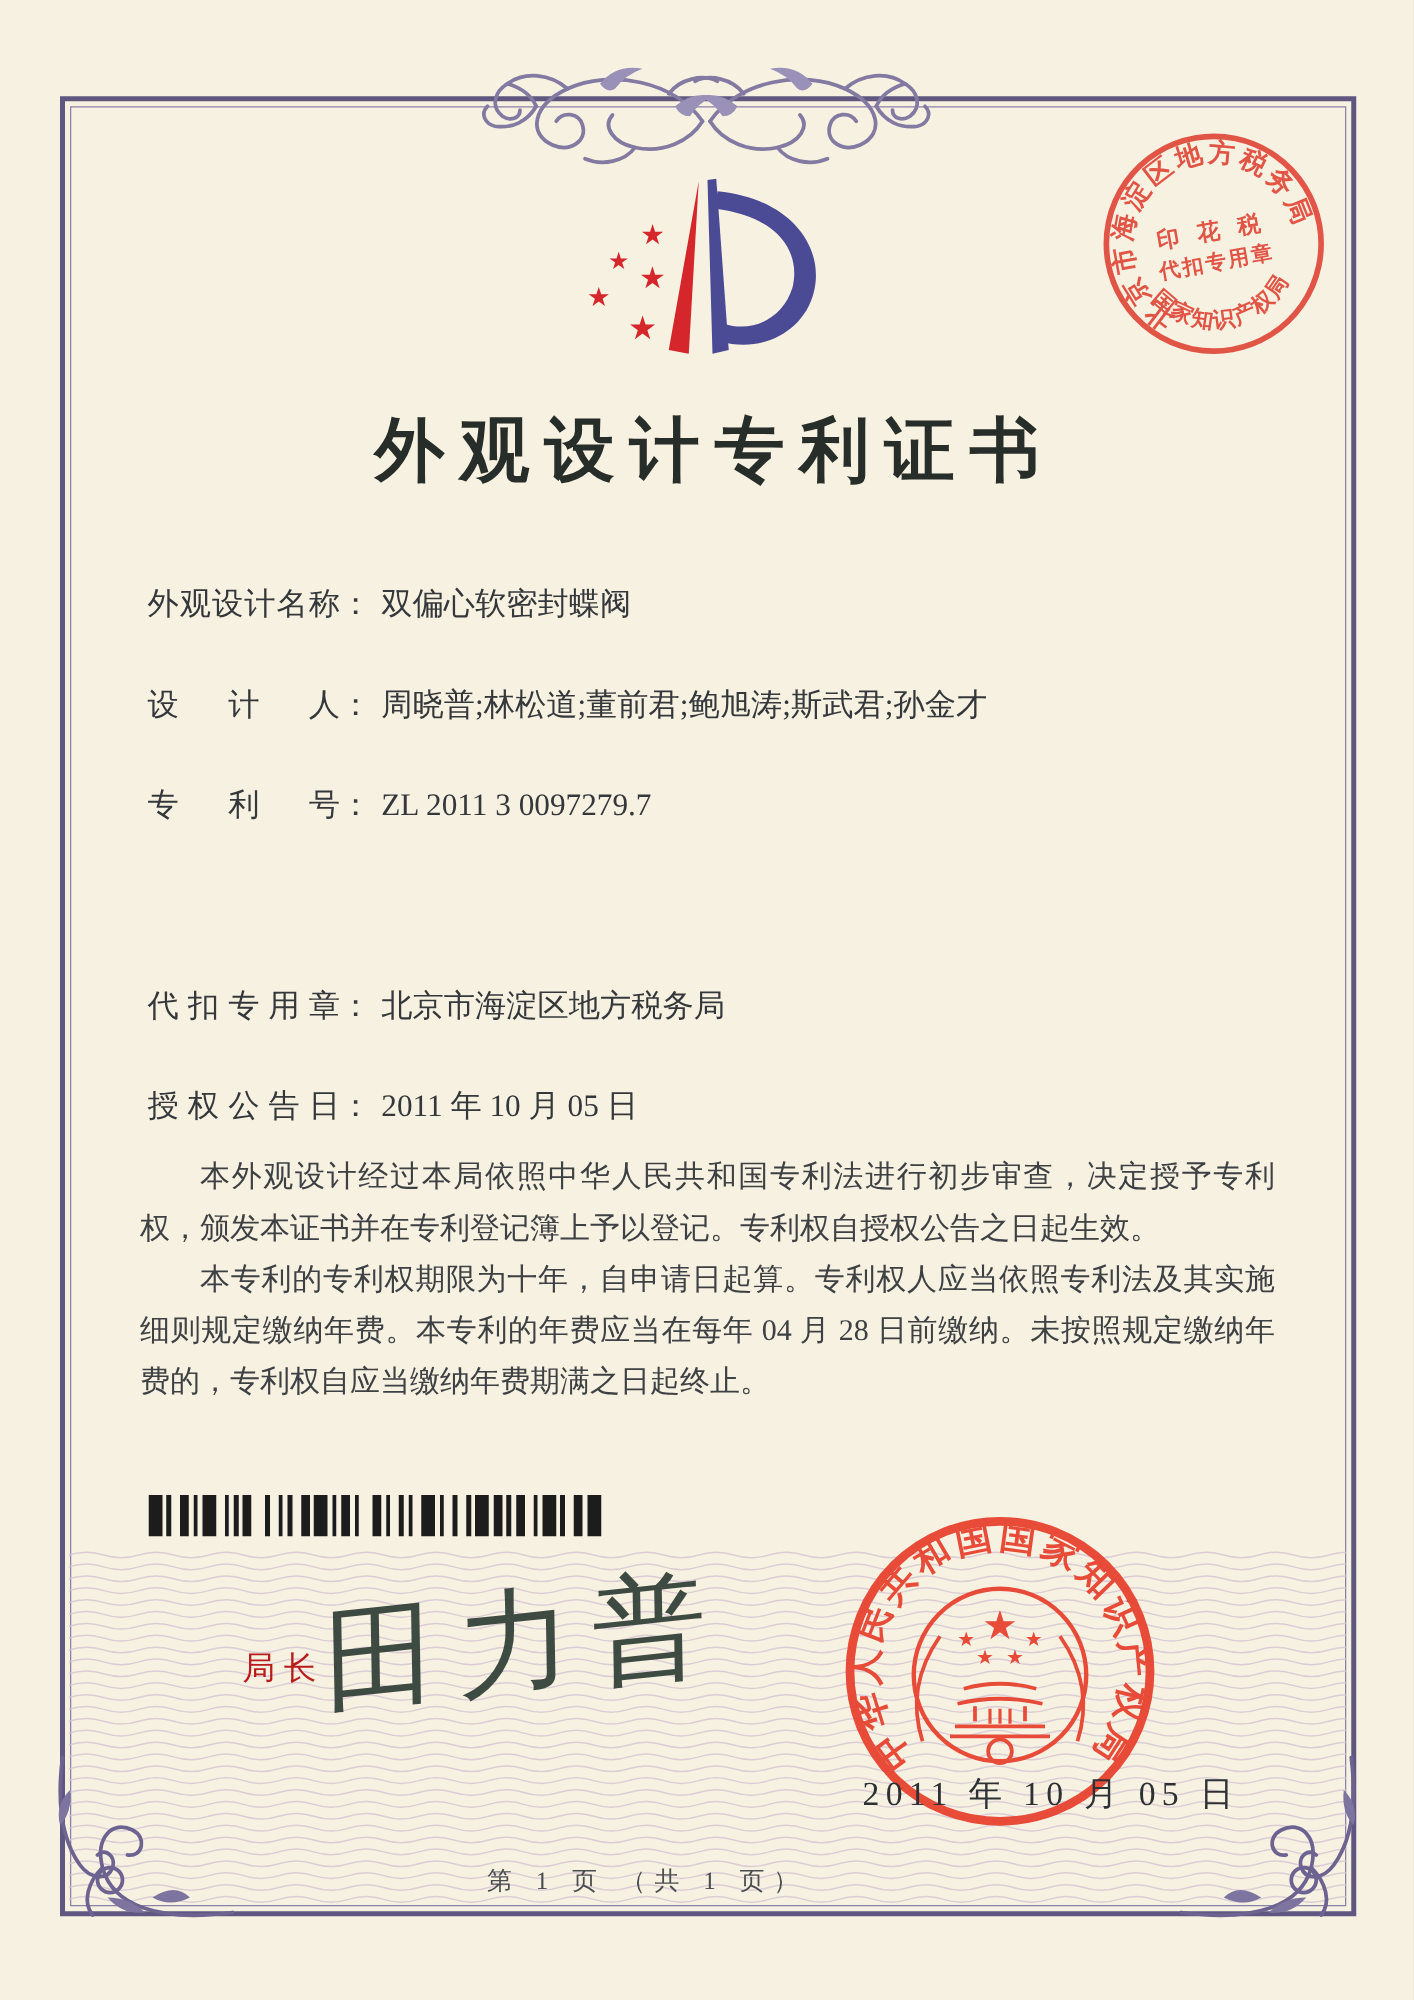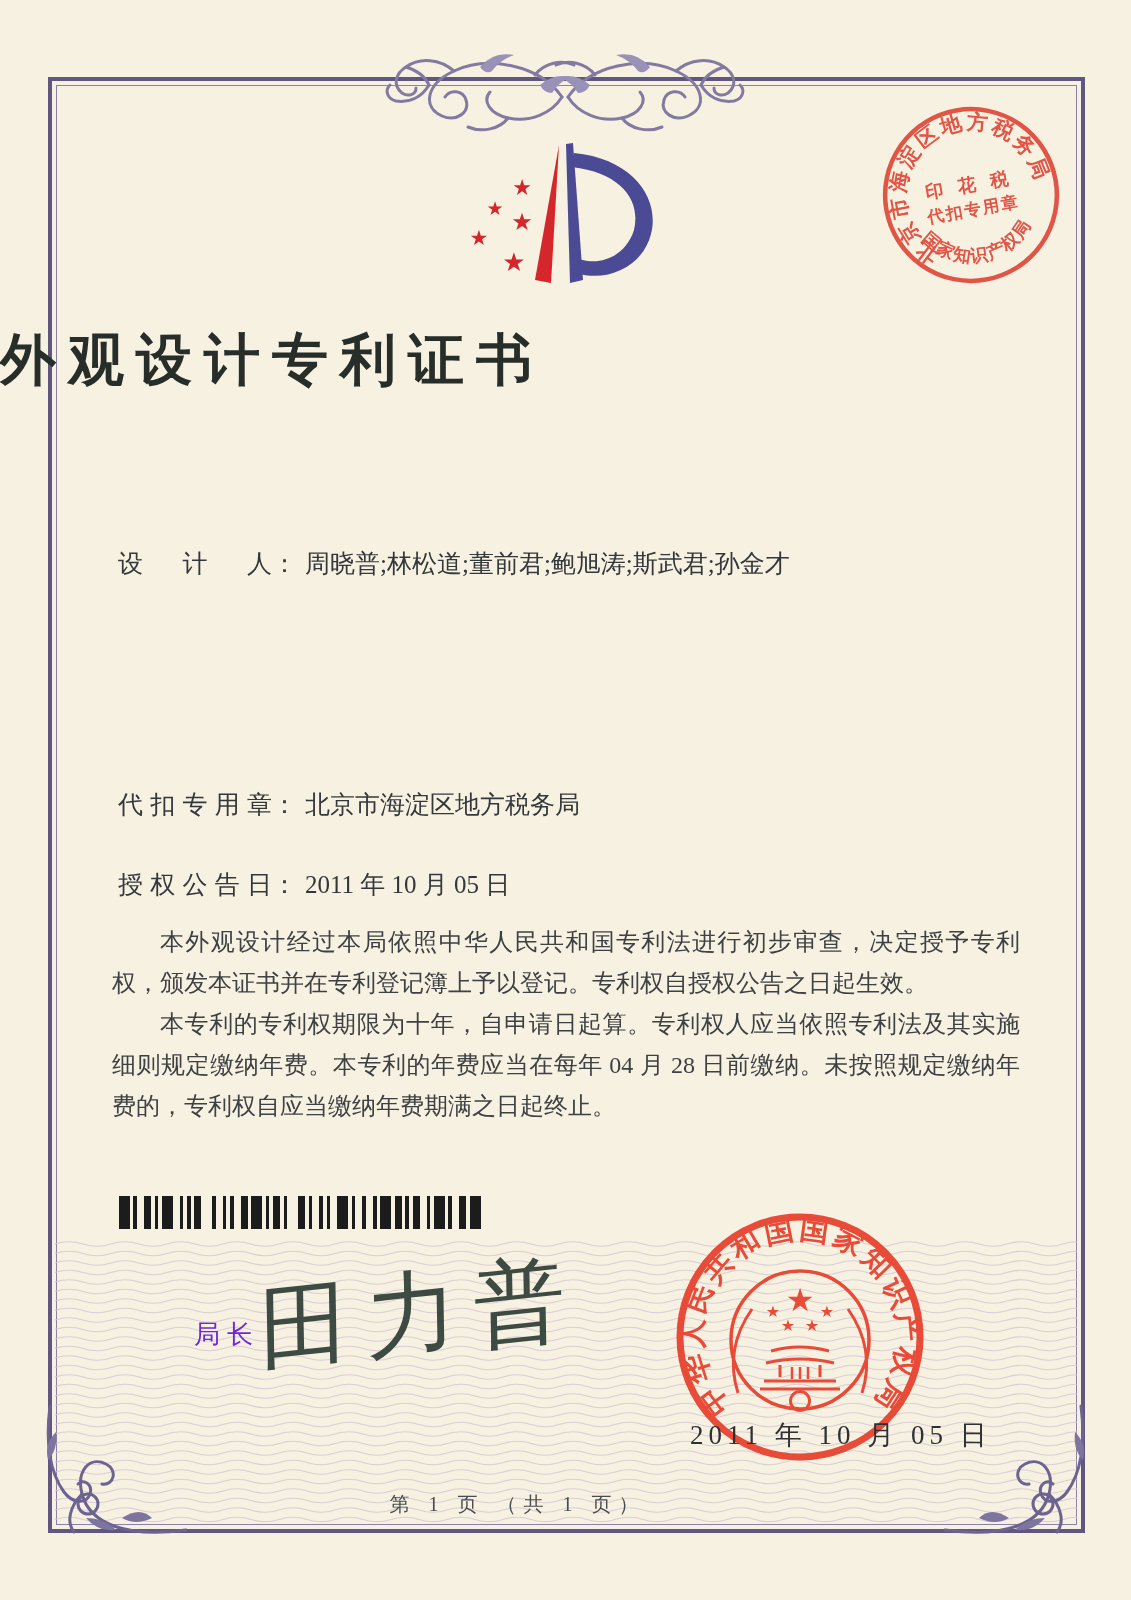--- a/index.html
+++ b/index.html
@@ -21,42 +21,42 @@
   .cert-no{
     position:absolute;left:103px;top:141px;
     font-size:23px;letter-spacing:.32em;color:#3c3f41;
   }
   .logo{position:absolute;left:438px;top:131px;width:262px;height:172px;}
   .tax-stamp{
     position:absolute;left:874px;top:98px;width:194px;height:194px;
     transform:rotate(-10deg);opacity:.92;
   }
   .title{
-    position:absolute;left:0;top:323px;width:1131px;text-align:left;
-    font-size:56px;font-weight:bold;letter-spacing:12px;
+    position:absolute;left:0;top:323px;width:1131px;text-align:center;
+    font-size:56px;font-weight:bold;letter-spacing:12px;padding-left:12px;
     box-sizing:border-box;color:#272d29;
   }
   .field{position:absolute;left:118px;font-size:25px;white-space:nowrap;color:#34383b;}
   .flabel{display:inline-block;width:154px;text-align-last:justify;text-align:justify;}
   .fcolon{margin-right:8px;}
   .paras{
     position:absolute;left:112px;top:922px;width:908px;
     font-size:24px;line-height:41px;text-align:justify;color:#3e4143;
   }
   .paras p{margin:0;text-indent:2em;}
   .waves{position:absolute;left:55px;top:1238px;width:1022px;height:292px;z-index:0;}
   .waves path{fill:none;stroke:#d5c4d2;stroke-width:1.2;opacity:.8;}
   .barcode{
     position:absolute;left:119px;top:1196px;width:362px;height:33px;
     font-size:0;z-index:2;
   }
   .barcode i{display:inline-block;height:100%;}
   .issuer-label{
     position:absolute;left:194px;top:1317px;font-size:26px;
-    letter-spacing:7px;color:#6d28d9;z-index:3;
+    letter-spacing:7px;color:#b91c1c;z-index:3;
   }
   .signature{
     position:absolute;left:258px;top:1252px;font-size:92px;z-index:3;
     color:#2b3a31;letter-spacing:16px;white-space:nowrap;
     transform:rotate(-6deg) skewX(-5deg);opacity:.9;
   }
   .big-seal{position:absolute;left:668px;top:1205px;width:264px;height:264px;z-index:2;opacity:.93;}
   .seal-date{
     position:absolute;left:690px;top:1417px;font-size:27px;letter-spacing:5px;
     color:#2e3133;z-index:4;white-space:nowrap;
@@ -174,22 +174,28 @@
     </text>
     <text font-size="17.5" font-weight="bold" fill="#e0483a">
       <textPath href="#stampBottom" startOffset="0" textLength="128" lengthAdjust="spacing">国家知识产权局</textPath>
     </text>
     <text x="96" y="92" font-size="18" font-weight="bold" fill="#e0483a" text-anchor="middle" letter-spacing="5">印 花 税</text>
     <text x="96" y="116" font-size="16.5" font-weight="bold" fill="#e0483a" text-anchor="middle" letter-spacing="2">代扣专用章</text>
   </svg>
 
   <div class="title">外观设计专利证书</div>
 
+  <div class="field" style="top:466px">
+    <span class="flabel">外观设计名称</span><span class="fcolon">：</span><span class="fvalue">双偏心软密封蝶阀</span>
+  </div>
   <div class="field" style="top:547px">
     <span class="flabel">设计人</span><span class="fcolon">：</span><span class="fvalue">周晓普;林松道;董前君;鲍旭涛;斯武君;孙金才</span>
+  </div>
+  <div class="field" style="top:627px">
+    <span class="flabel">专利号</span><span class="fcolon">：</span><span class="fvalue">ZL 2011 3 0097279.7</span>
   </div>
   <div class="field" style="top:788px">
     <span class="flabel">代扣专用章</span><span class="fcolon">：</span><span class="fvalue">北京市海淀区地方税务局</span>
   </div>
   <div class="field" style="top:868px">
     <span class="flabel">授权公告日</span><span class="fcolon">：</span><span class="fvalue">2011 年 10 月 05 日</span>
   </div>
 
   <div class="paras">
     <p>本外观设计经过本局依照中华人民共和国专利法进行初步审查，决定授予专利权，颁发本证书并在专利登记簿上予以登记。专利权自授权公告之日起生效。</p>

